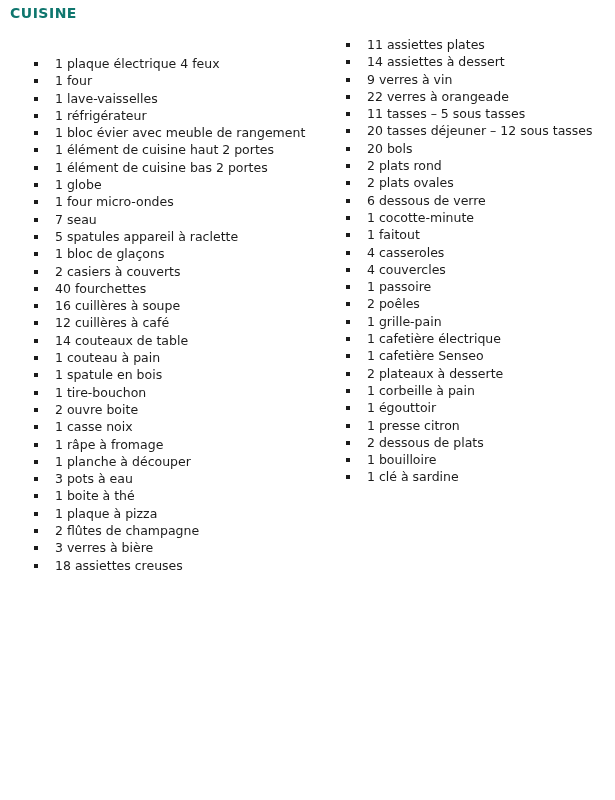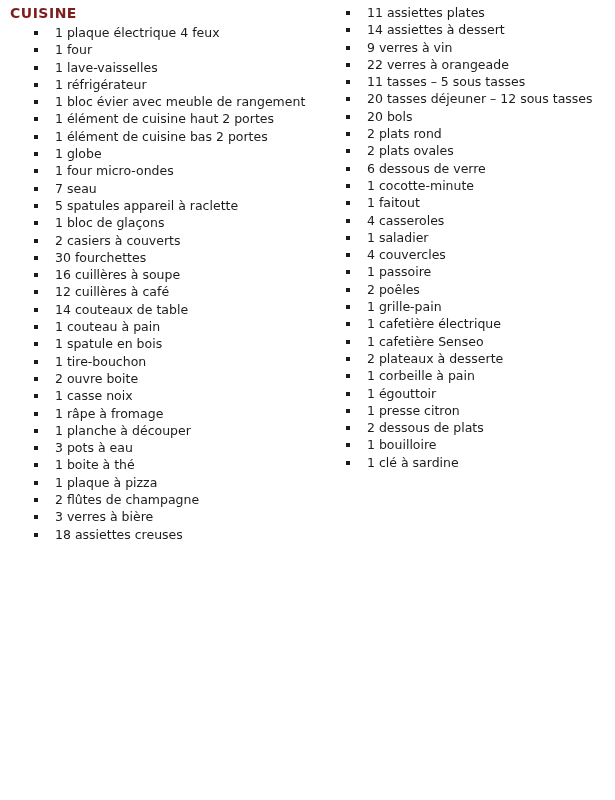--- a/index.html
+++ b/index.html
@@ -17,26 +17,27 @@
   .col {
     position: absolute;
     top: 4px;
   }
   .col-left  { left: 10px;  width: 310px; }
   .col-right { left: 322px; width: 293px; }
   .doc-title {
     font-size: 14px;
     font-weight: bold;
     letter-spacing: 0.5px;
-    color: #7f1d1d;
+    color: #0f766e;
     line-height: 19px;
     margin-bottom: 1px;
   }
   ul.item-list {
     list-style: none;
+    margin-top: 32px;
   }
   li.item {
     position: relative;
     padding-left: 45px;
     font-size: 12.5px;
     line-height: 17.3px;
     color: #1c1c1c;
     white-space: nowrap;
   }
   li.item .bullet {
@@ -63,21 +64,21 @@
         <li class="item"><span class="bullet"></span><span class="item-text">1 réfrigérateur</span></li>
         <li class="item"><span class="bullet"></span><span class="item-text">1 bloc évier avec meuble de rangement</span></li>
         <li class="item"><span class="bullet"></span><span class="item-text">1 élément de cuisine haut 2 portes</span></li>
         <li class="item"><span class="bullet"></span><span class="item-text">1 élément de cuisine bas 2 portes</span></li>
         <li class="item"><span class="bullet"></span><span class="item-text">1 globe</span></li>
         <li class="item"><span class="bullet"></span><span class="item-text">1 four micro-ondes</span></li>
         <li class="item"><span class="bullet"></span><span class="item-text">7 seau</span></li>
         <li class="item"><span class="bullet"></span><span class="item-text">5 spatules appareil à raclette</span></li>
         <li class="item"><span class="bullet"></span><span class="item-text">1 bloc de glaçons</span></li>
         <li class="item"><span class="bullet"></span><span class="item-text">2 casiers à couverts</span></li>
-        <li class="item"><span class="bullet"></span><span class="item-text">30 fourchettes</span></li>
+        <li class="item"><span class="bullet"></span><span class="item-text">40 fourchettes</span></li>
         <li class="item"><span class="bullet"></span><span class="item-text">16 cuillères à soupe</span></li>
         <li class="item"><span class="bullet"></span><span class="item-text">12 cuillères à café</span></li>
         <li class="item"><span class="bullet"></span><span class="item-text">14 couteaux de table</span></li>
         <li class="item"><span class="bullet"></span><span class="item-text">1 couteau à pain</span></li>
         <li class="item"><span class="bullet"></span><span class="item-text">1 spatule en bois</span></li>
         <li class="item"><span class="bullet"></span><span class="item-text">1 tire-bouchon</span></li>
         <li class="item"><span class="bullet"></span><span class="item-text">2 ouvre boite</span></li>
         <li class="item"><span class="bullet"></span><span class="item-text">1 casse noix</span></li>
         <li class="item"><span class="bullet"></span><span class="item-text">1 râpe à fromage</span></li>
         <li class="item"><span class="bullet"></span><span class="item-text">1 planche à découper</span></li>
@@ -98,21 +99,20 @@
         <li class="item"><span class="bullet"></span><span class="item-text">22 verres à orangeade</span></li>
         <li class="item"><span class="bullet"></span><span class="item-text">11 tasses – 5 sous tasses</span></li>
         <li class="item"><span class="bullet"></span><span class="item-text">20 tasses déjeuner – 12 sous tasses</span></li>
         <li class="item"><span class="bullet"></span><span class="item-text">20 bols</span></li>
         <li class="item"><span class="bullet"></span><span class="item-text">2 plats rond</span></li>
         <li class="item"><span class="bullet"></span><span class="item-text">2 plats ovales</span></li>
         <li class="item"><span class="bullet"></span><span class="item-text">6 dessous de verre</span></li>
         <li class="item"><span class="bullet"></span><span class="item-text">1 cocotte-minute</span></li>
         <li class="item"><span class="bullet"></span><span class="item-text">1 faitout</span></li>
         <li class="item"><span class="bullet"></span><span class="item-text">4 casseroles</span></li>
-        <li class="item"><span class="bullet"></span><span class="item-text">1 saladier</span></li>
         <li class="item"><span class="bullet"></span><span class="item-text">4 couvercles</span></li>
         <li class="item"><span class="bullet"></span><span class="item-text">1 passoire</span></li>
         <li class="item"><span class="bullet"></span><span class="item-text">2 poêles</span></li>
         <li class="item"><span class="bullet"></span><span class="item-text">1 grille-pain</span></li>
         <li class="item"><span class="bullet"></span><span class="item-text">1 cafetière électrique</span></li>
         <li class="item"><span class="bullet"></span><span class="item-text">1 cafetière Senseo</span></li>
         <li class="item"><span class="bullet"></span><span class="item-text">2 plateaux à desserte</span></li>
         <li class="item"><span class="bullet"></span><span class="item-text">1 corbeille à pain</span></li>
         <li class="item"><span class="bullet"></span><span class="item-text">1 égouttoir</span></li>
         <li class="item"><span class="bullet"></span><span class="item-text">1 presse citron</span></li>

